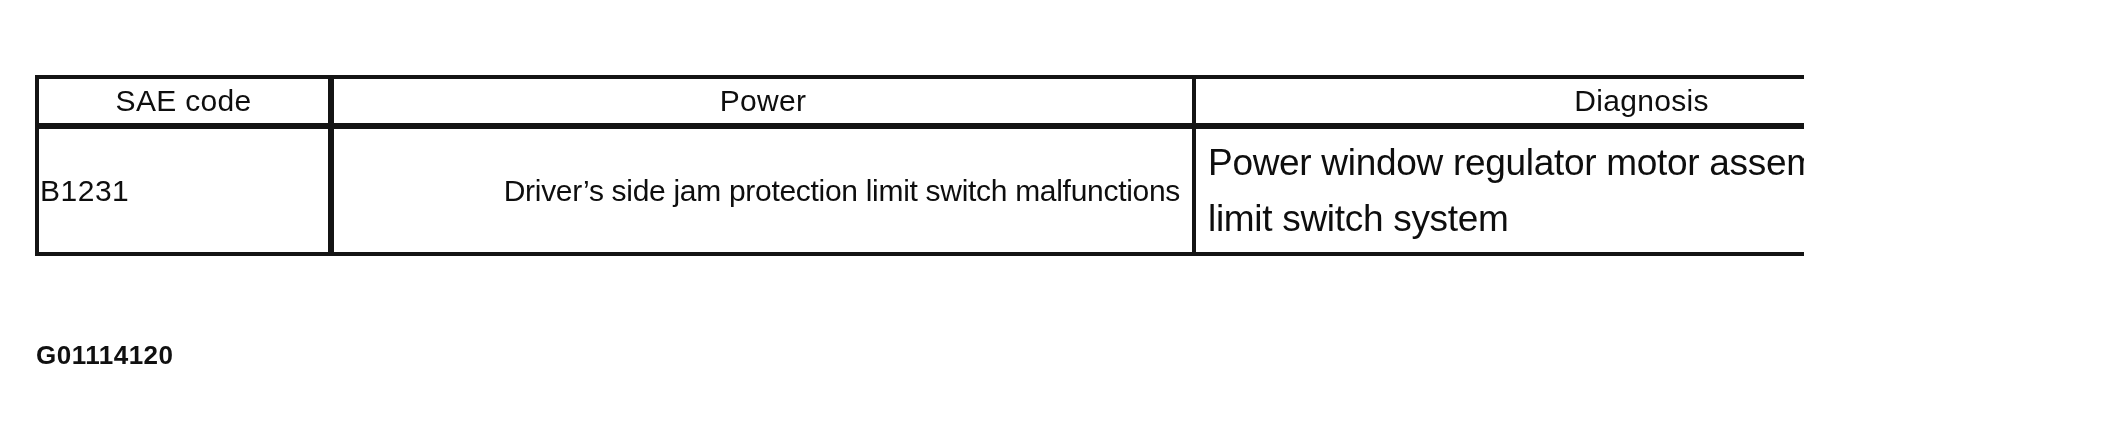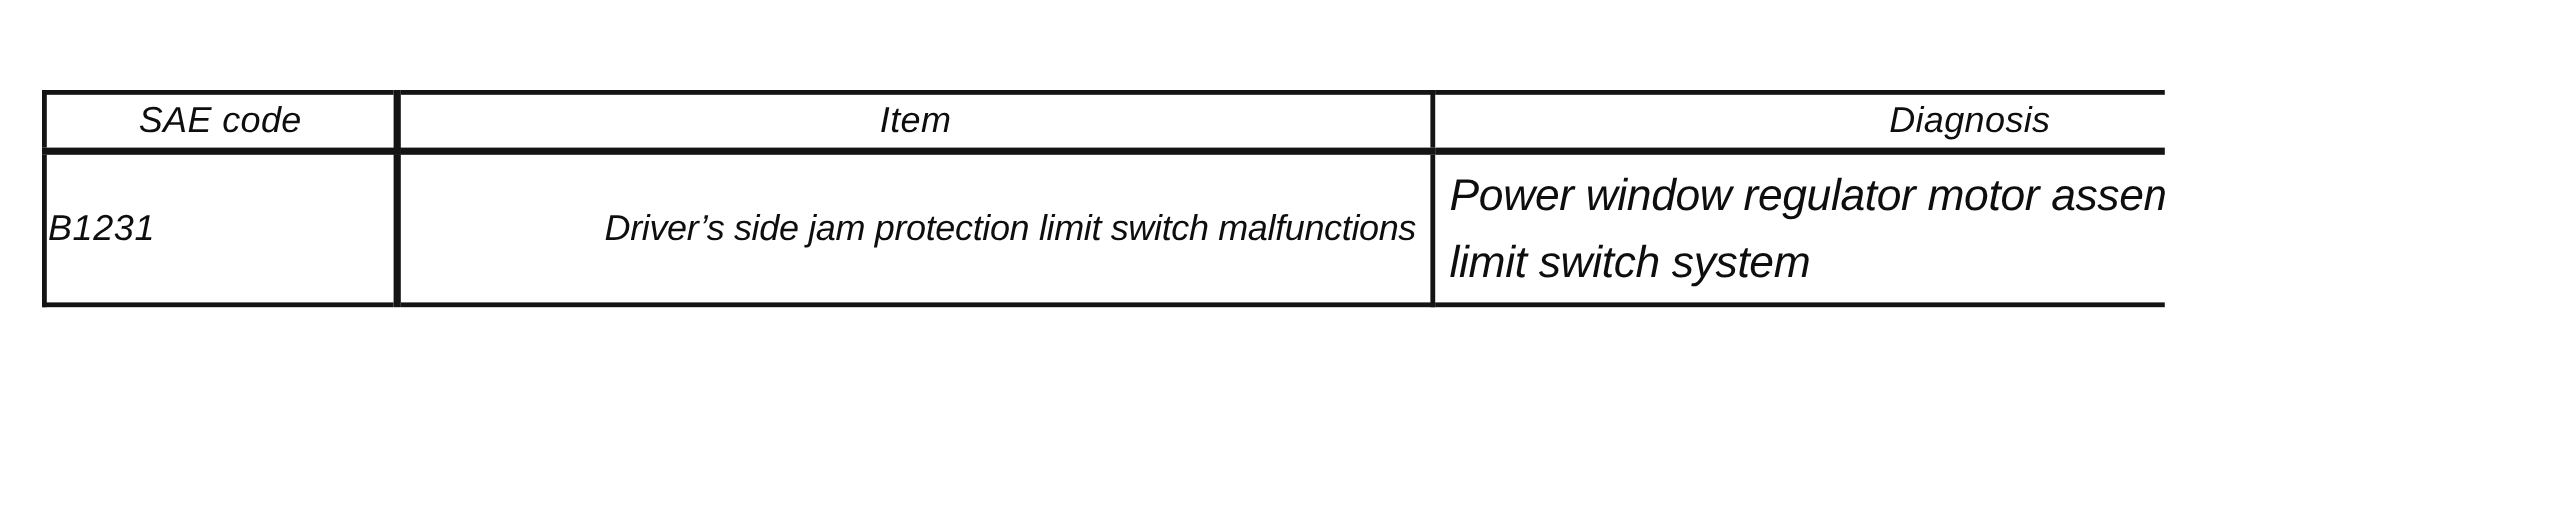--- a/index.html
+++ b/index.html
@@ -12,21 +12,20 @@
     background: #ffffff;
     font-family: "Liberation Sans", "DejaVu Sans", sans-serif;
     color: #0e0e0e;
   }
   .page {
     position: relative;
     width: 1804px;
     height: 441px;
     background: #ffffff;
     overflow: hidden;
-    font-style: italic;
   }
   .dtc-table {
     position: absolute;
     left: 35px;
     top: 75px;
     width: 2052px;
     border-collapse: collapse;
     table-layout: fixed;
   }
   .dtc-table th,
@@ -97,27 +96,28 @@
 
   <table class="dtc-table">
     <colgroup>
       <col class="c1">
       <col class="c2">
       <col class="c3">
     </colgroup>
     <thead>
       <tr>
         <th>SAE code</th>
-        <th>Item</th>
+        <th>Power</th>
         <th>Diagnosis</th>
       </tr>
     </thead>
     <tbody>
       <tr class="row-1">
         <td class="cell-code">B1231</td>
         <td class="cell-item">Driver’s side jam protection limit switch malfunctions</td>
         <td class="cell-diag">Power window regulator motor assembly RH open in limit switch system</td>
       </tr>
     </tbody>
   </table>
 
+  <div class="figure-code">G01114120</div>
 
 </div>
 
 </body></html>

